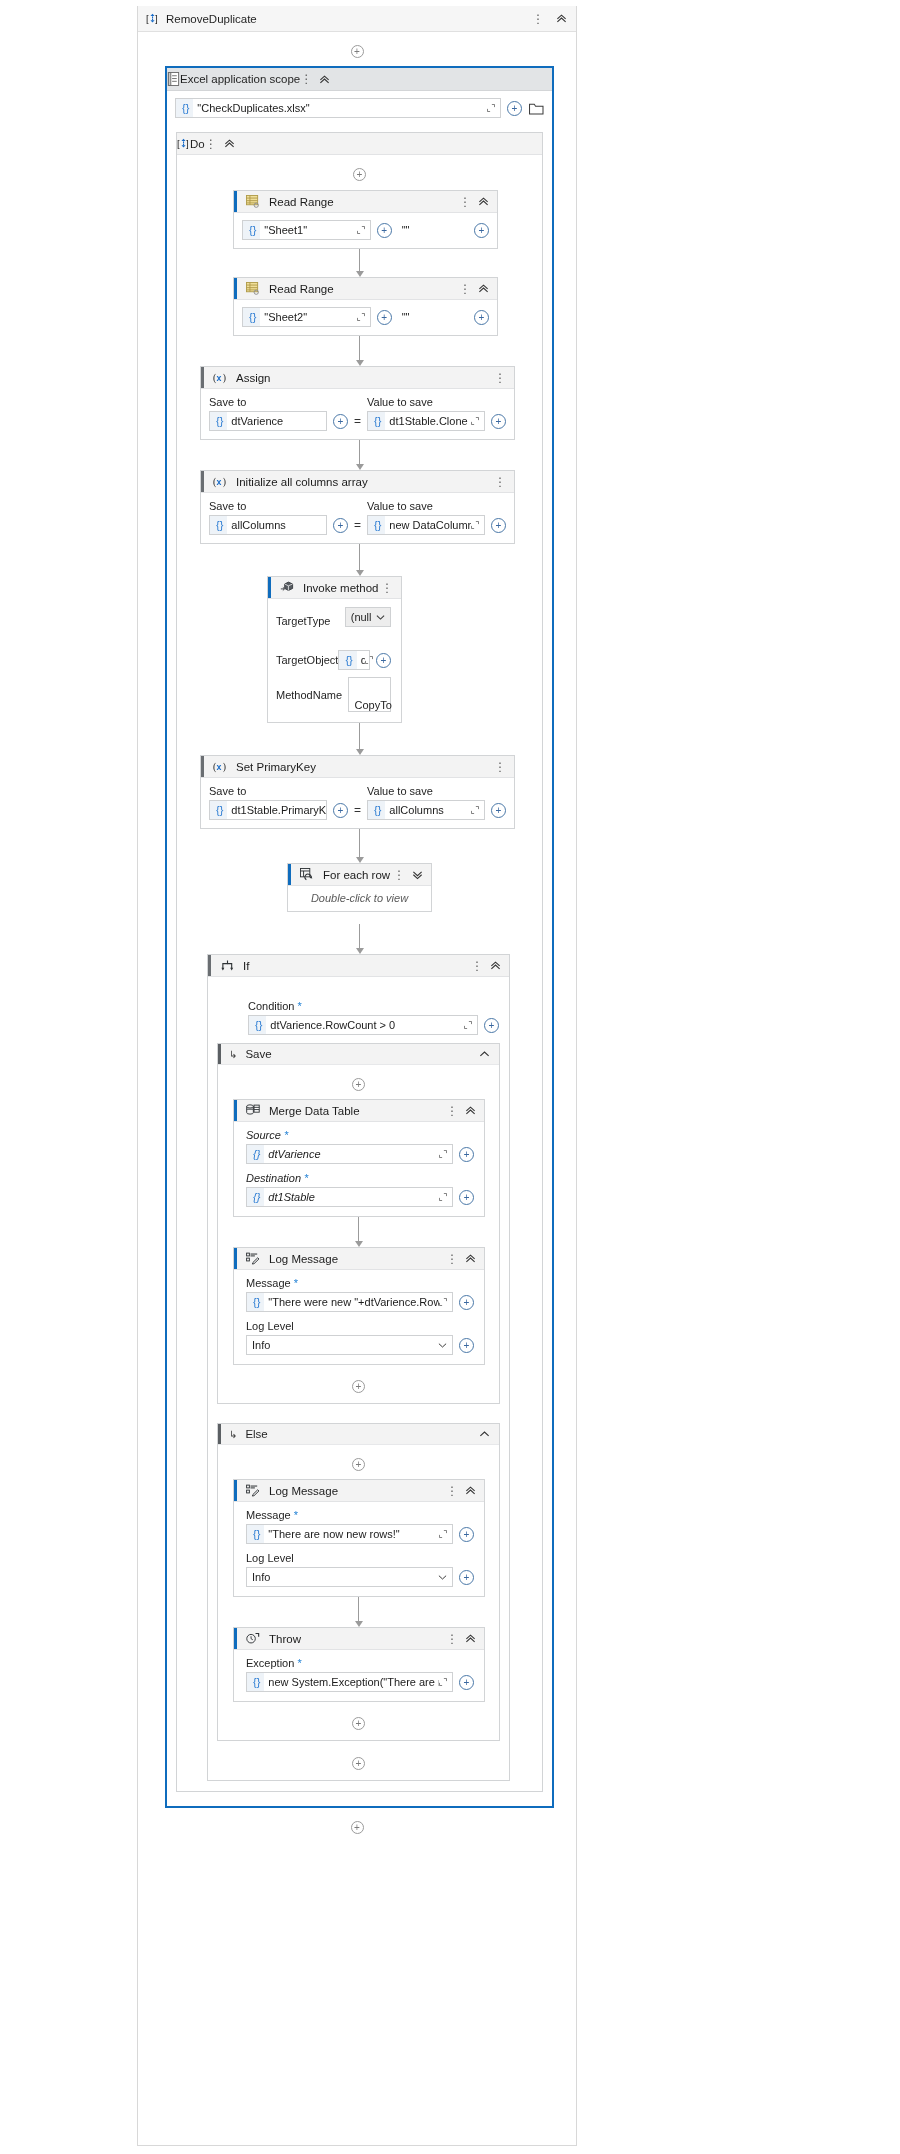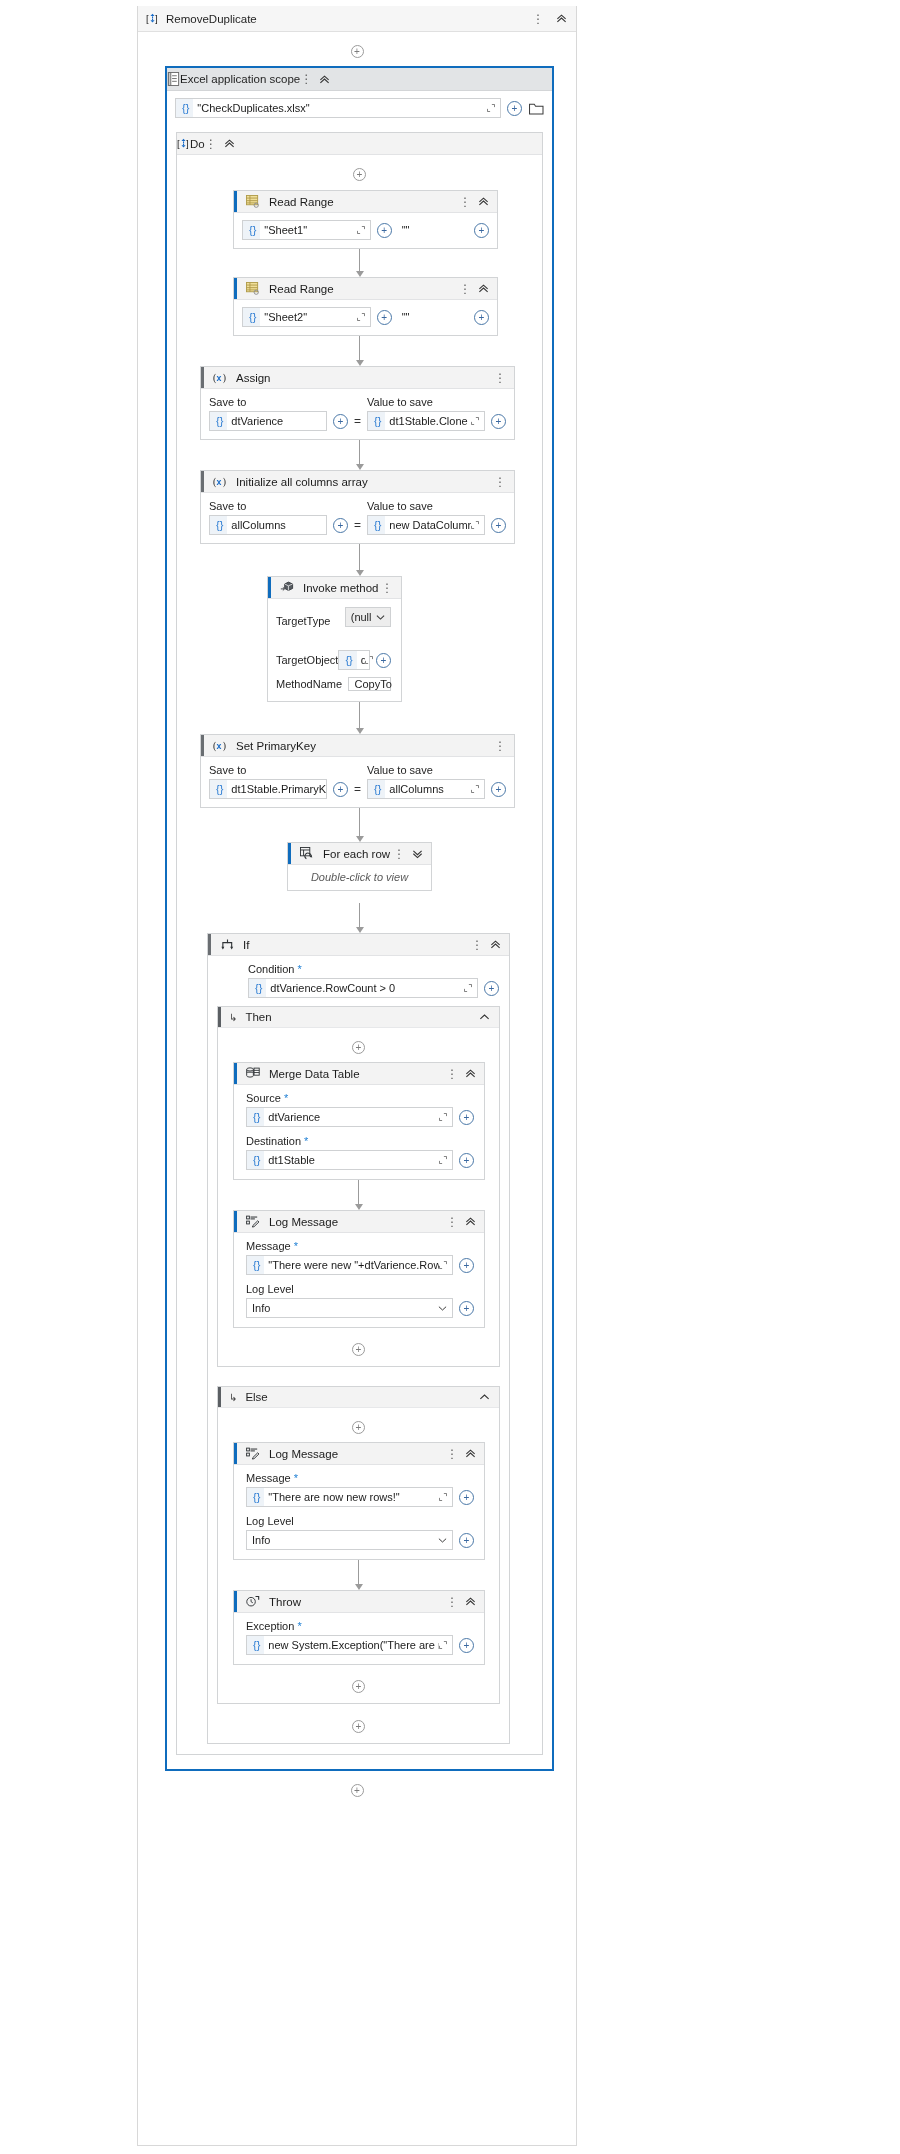--- a/index.html
+++ b/index.html
@@ -102,21 +102,21 @@
     display:flex; align-items:center; height:20px;
     border:1px solid #cfd1d3; background:#fff;
     font-size:11px; flex:1 1 auto; min-width:0; padding-left:5px;
   }
   .sel-box.grey { background:#ededed; }
   .sel-box .v { flex:1 1 auto; white-space:nowrap; overflow:hidden;}
   .sel-box .caret { font-size:9px; color:#444; padding:0 5px;}
 
   
   .txt-box {
-    display:flex;align-items:flex-end;height:14px;border:1px solid #cfd1d3;
+    display:flex;align-items:flex-end;height:35px;border:1px solid #cfd1d3;
     background:#fff;font-size:11px;flex:1 1 auto;min-width:0;padding-left:5px;
   }
 
   
   .assign-grid { display:flex; align-items:flex-end; }
   .assign-col  { flex: 1 1 50%; min-width:0; }
   .assign-eq   { padding: 0 6px 3px 6px; font-size:12px; color:#333; }
 
   
   .conn { position:relative; width:100%; display:flex; justify-content:center; }
@@ -616,21 +616,21 @@
                 <span class="kebab">⋮</span>
                 <span>
                   <svg width="11" height="11" viewBox="0 0 12 12">
                       <path d="M1.5 6.5 L6 2.4 L10.5 6.5" stroke="#333" stroke-width="1.2" fill="none"></path>
                       <path d="M1.5 9.6 L6 5.5 L10.5 9.6" stroke="#333" stroke-width="1.2" fill="none"></path>
                     </svg>
                 </span>
               </span>
             </div>
 
-            <div style="padding:7px 10px 0 40px;">
+            <div style="padding:7px 10px 0 40px;margin-top:16px;">
               <span class="lbl">
                 <span>Condition</span>
                 <span class="req">*</span>
               </span>
               <div class="rowline" style="margin-bottom:8px;">
                 <div class="field">
                   <span class="braces">{}</span>
                   <span class="val">dtVarience.RowCount &gt; 0</span>
                   <span class="expand">
                     <svg width="8" height="8" viewBox="0 0 9 9">
@@ -639,21 +639,21 @@
                   </span>
                 </div>
                 <div class="plusbtn">+</div>
               </div>
             </div>
 
             <div class="branch" style="margin:0 9px 0 9px;">
               <div class="bhdr">
                 <span class="bacc"></span>
                 <span class="barrow" style="margin-left:8px;">↳</span>
-                <span class="blabel">Then</span>
+                <span class="blabel">Save</span>
                 <span style="flex:1 1 auto;"></span>
                 <span style="padding-right:9px;">
                   <svg width="11" height="8" viewBox="0 0 12 8">
                       <path d="M1.5 6 L6 1.8 L10.5 6" stroke="#333" stroke-width="1.2" fill="none"></path>
                     </svg>
                 </span>
               </div>
 
               <div style="padding-bottom:10px;">
                 <div style="padding-top:13px;" class="center">
@@ -677,21 +677,21 @@
                     <span class="hdr-actions">
                       <span class="kebab">⋮</span>
                       <span>
                         <svg width="11" height="11" viewBox="0 0 12 12">
                             <path d="M1.5 6.5 L6 2.4 L10.5 6.5" stroke="#333" stroke-width="1.2" fill="none"></path>
                             <path d="M1.5 9.6 L6 5.5 L10.5 9.6" stroke="#333" stroke-width="1.2" fill="none"></path>
                           </svg>
                       </span>
                     </span>
                   </div>
-                  <div class="body" style="padding:7px 10px 9px 12px;">
+                  <div class="body" style="padding:7px 10px 9px 12px;font-style:italic;">
                     <span class="lbl">
                       <span>Source</span>
                       <span class="req">*</span>
                     </span>
                     <div class="rowline" style="margin-bottom:8px;">
                       <div class="field">
                         <span class="braces">{}</span>
                         <span class="val">dtVarience</span>
                         <span class="expand">
                           <svg width="8" height="8" viewBox="0 0 9 9">

